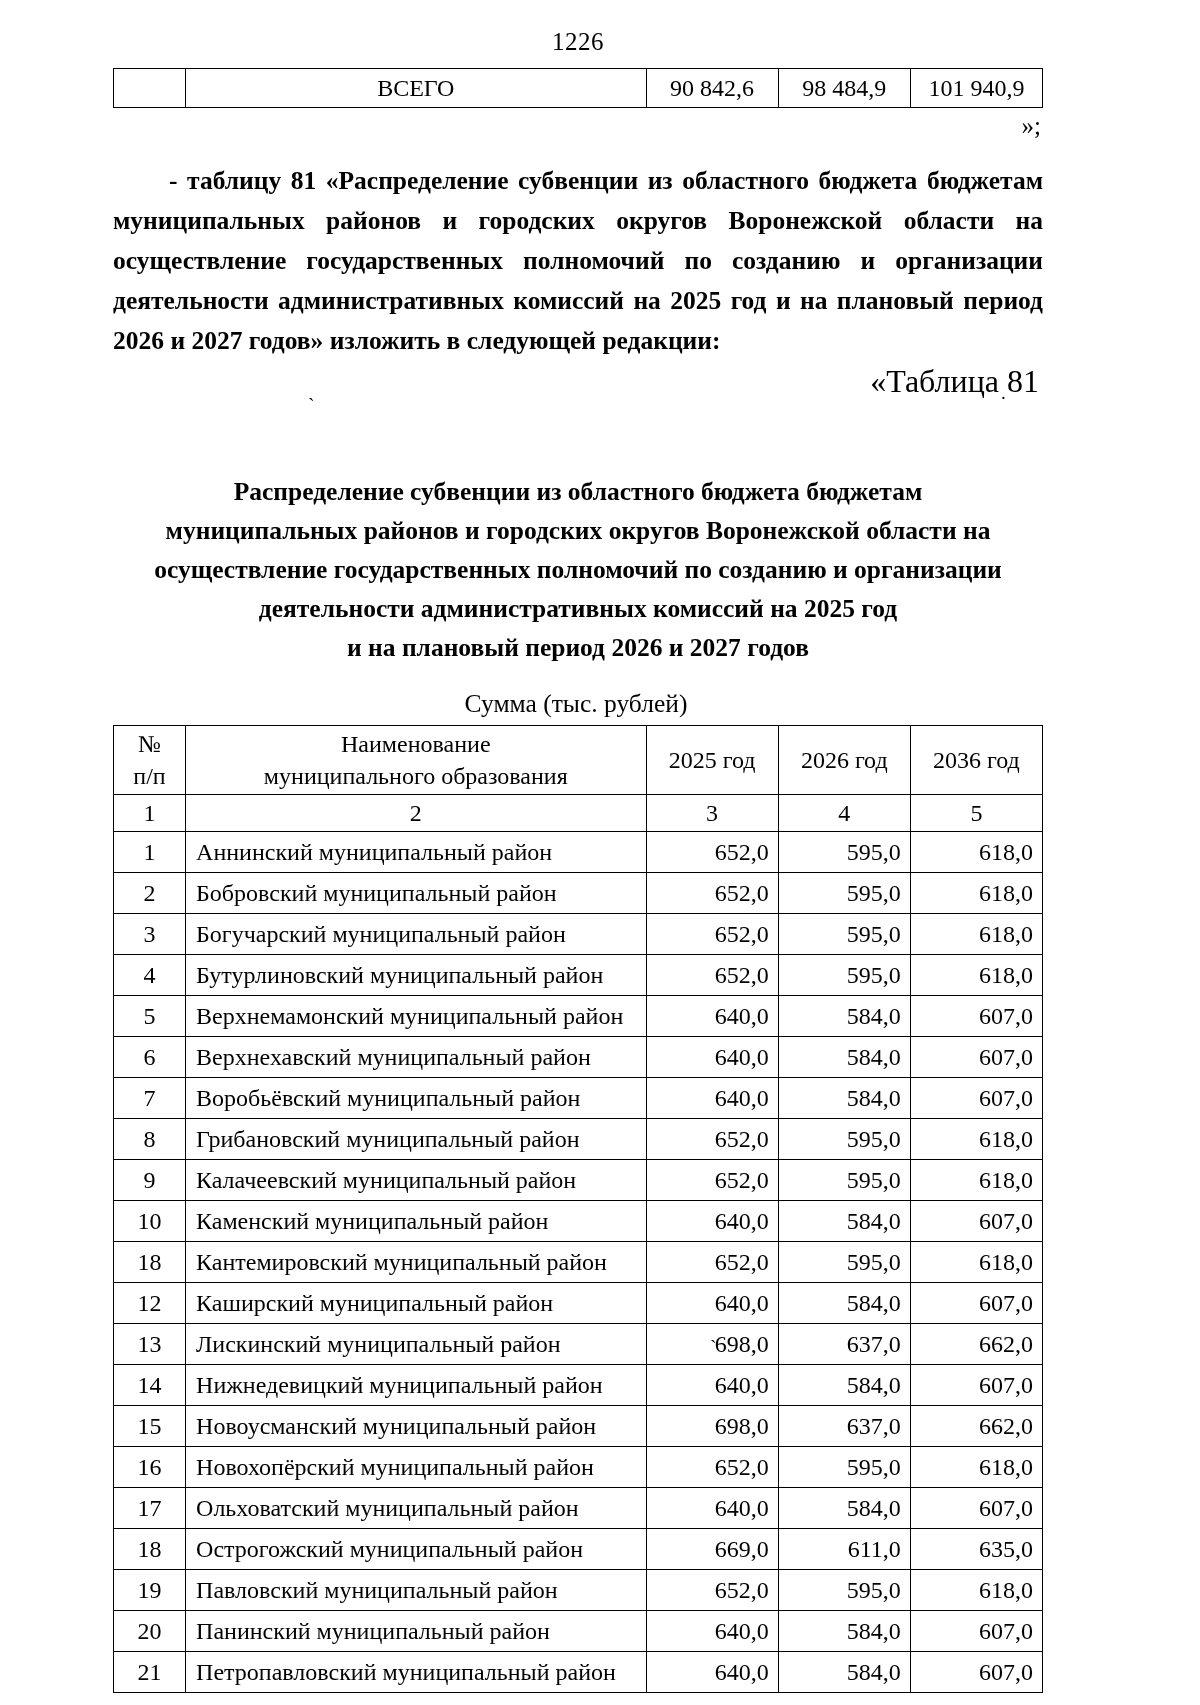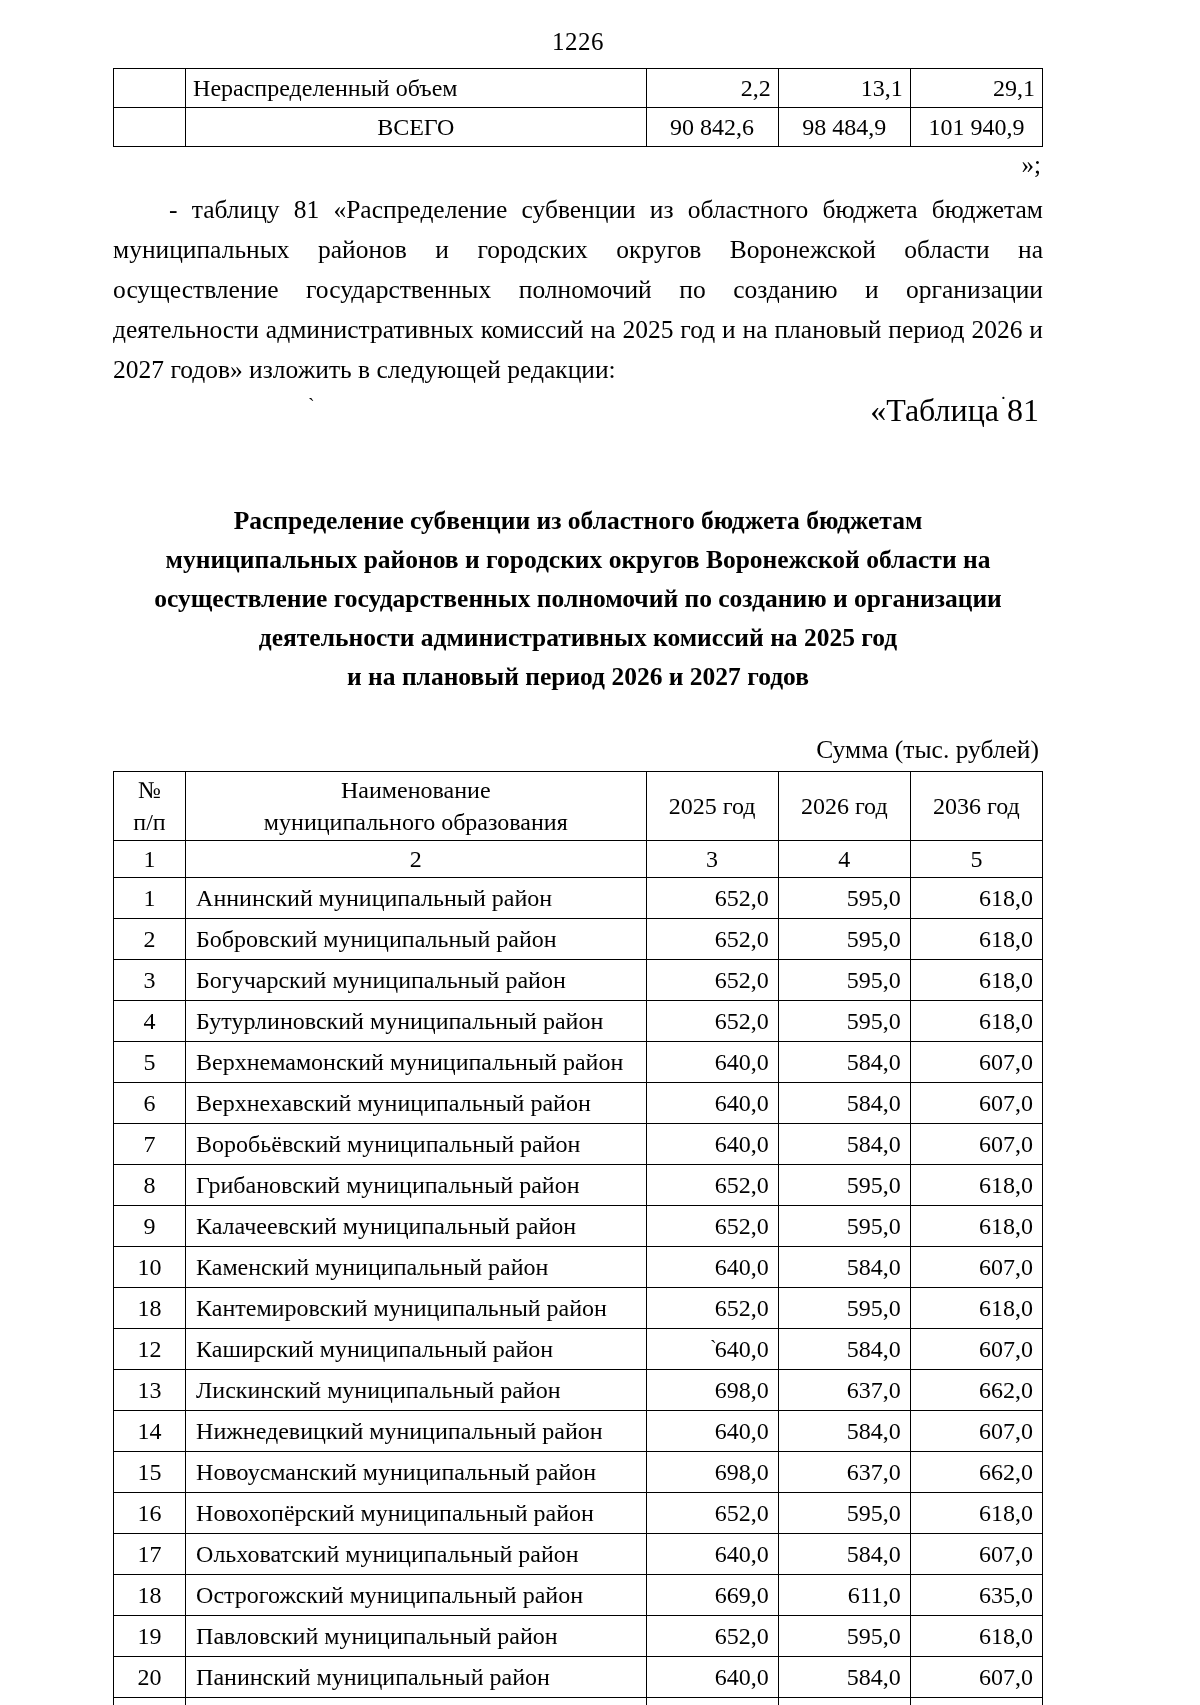--- a/index.html
+++ b/index.html
@@ -66,21 +66,22 @@
     padding-right: 2px;
   }
 
   
   .para {
     font-size: 25.5px;
     line-height: 40px;
     text-align: justify;
     text-justify: inter-word;
     text-indent: 56px;
-    margin-top: 11px;
+    margin-top: 21px;
+    font-weight: bold;
   }
 
   .table-label {
     text-align: right;
     font-size: 32px;
     margin-top: 2px;
     padding-right: 4px;
   }
 
   
@@ -96,23 +97,23 @@
     text-align: center;
     font-weight: bold;
     font-size: 25.5px;
     line-height: 39px;
     margin-top: 72px;
   }
   .doc-title div { white-space: nowrap; }
 
   
   .sum-caption {
-    text-align: right;
+    text-align: center;
     font-size: 25.5px;
-    margin-top: 39px;
+    margin-top: 22px;
     padding-right: 4px;
   }
 
   
   .main-table {
     margin-top: 6px;
   }
   .main-table th {
     font-weight: bold;
     text-align: center;
@@ -139,27 +140,20 @@
 
     <table class="tbl top-table">
       <colgroup>
         <col class="c-num">
           <col class="c-name">
           <col class="c-y">
           <col class="c-y">
           <col class="c-y">
       </colgroup>
       <tbody>
-        <tr>
-          <td class="c-num"></td>
-          <td class="c-name">Нераспределенный объем</td>
-          <td class="right">2,2</td>
-          <td class="right">13,1</td>
-          <td class="right">29,1</td>
-        </tr>
         <tr>
           <td class="c-num"></td>
           <td class="c-name bold">ВСЕГО</td>
           <td class="right bold">90 842,6</td>
           <td class="right bold">98 484,9</td>
           <td class="right bold">101 940,9</td>
         </tr>
       </tbody>
     </table>
 

